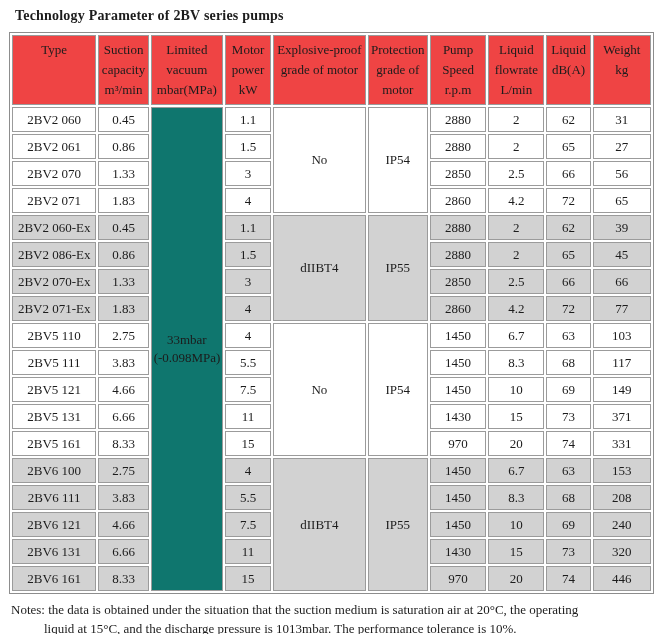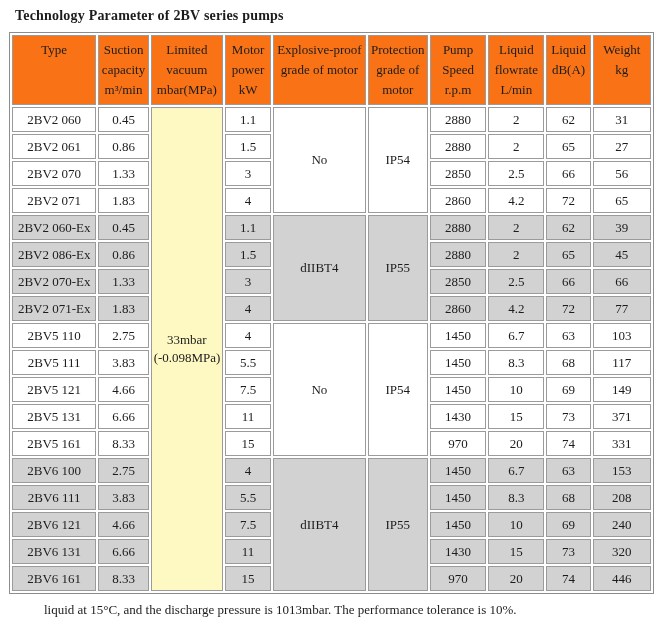--- a/index.html
+++ b/index.html
@@ -21,27 +21,27 @@
     width: 100%; table-layout: fixed;
     border-collapse: separate; border-spacing: 2px;
   }
   th, td {
     border: 1px solid #9b9b9b; box-sizing: border-box;
     text-align: center; vertical-align: middle;
     font-size: 13px; font-weight: normal;
     padding: 1px 2px; overflow: hidden;
   }
   th {
-    background: #f97316; vertical-align: top;
+    background: #ef4444; vertical-align: top;
     white-space: pre-line; line-height: 20px;
     height: 70px; padding-top: 4px;
   }
   td { background: #ffffff; height: 25px; line-height: 16px; }
   tr.shaded td { background: #d2d2d2; }
-  td.vac { background: #fef9c3; white-space: pre-line; line-height: 18px; }
+  td.vac { background: #0f766e; white-space: pre-line; line-height: 18px; }
   .notes { margin: 6px 0 0 2px; font-size: 13px; line-height: 19px; }
   .notes .l2 { margin-left: 33px; }
 </style>
 </head>
 <body>
 
 <div class="page">
   <div class="title">Technology Parameter of 2BV series pumps</div>
 
   <div class="tablewrap">
@@ -262,15 +262,16 @@
           <td>970</td>
           <td>20</td>
           <td>74</td>
           <td>446</td>
         </tr>
       </tbody>
     </table>
   </div>
 
   <div class="notes">
+    <div class="l1">Notes: the data is obtained under the situation that the suction medium is saturation air at 20°C, the operating</div>
     <div class="l2">liquid at 15°C, and the discharge pressure is 1013mbar. The performance tolerance is 10%.</div>
   </div>
 </div>
 
 </body></html>

